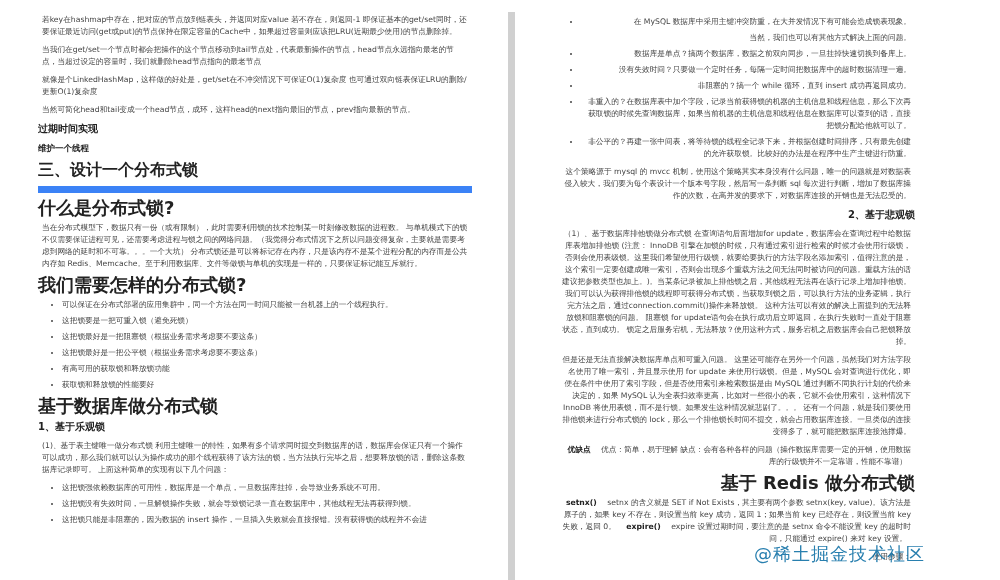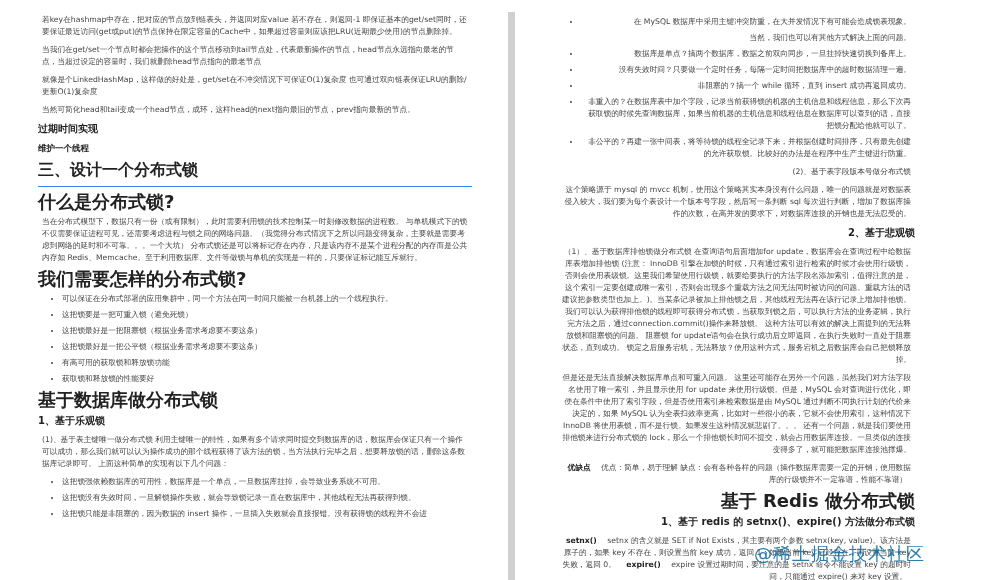--- a/index.html
+++ b/index.html
@@ -6,21 +6,21 @@
   html, body { width: 1000px; height: 580px; overflow: hidden; background: #ffffff; }
   body { font-family: "DejaVu Sans", "Liberation Sans", sans-serif; color: #333; position: relative; }
   .page { position: absolute; top: 0; height: 572px; overflow: hidden; background: #fff; }
   .page.left { left: 0; width: 496px; padding: 0 36px 0 26px; }
   .page.right { left: 503px; width: 430px; padding: 0 30px 16px 42px; text-align: right; }
   .divider { position: absolute; left: 496px; top: 0; width: 7px; height: 572px; background: #d0d0d0; }
   .bottom-bar { position: absolute; left: 0; top: 572px; width: 1000px; height: 8px; background: #e6e6e6; }
   .bottom-bar .thumb { position: absolute; left: 0; top: 1px; width: 40px; height: 6px; background: #cfcfcf; }
 
   p { font-size: 7.7px; line-height: 12px; color: #444; margin-bottom: 6px; }
-  h2 { font-size: 16px; line-height: 20px; font-weight: bold; color: #222; margin: 6px 0 6px; padding-bottom: 6px; border-bottom: 1px solid #3b82f6; }
+  h2 { font-size: 16px; line-height: 20px; font-weight: bold; color: #222; margin: 6px 0 6px; padding-bottom: 6px; border-bottom: 7px solid #3b82f6; }
   h3 { font-size: 18px; line-height: 17px; font-weight: bold; color: #222; margin: 6px 0 6px; }
   h4 { font-size: 10px; line-height: 14px; font-weight: bold; color: #222; margin: 4px 0 6px; }
   h5 { font-size: 8.5px; line-height: 12px; font-weight: bold; color: #222; margin: 2px 0 6px; }
   ul { margin: 0 0 6px 20px; }
   li { font-size: 7.7px; line-height: 12px; color: #444; }
   li.sub { list-style: none; }
   b.inline { color: #222; }
   .watermark { position: absolute; right: 16px; bottom: 14px; font-size: 18px; color: #0369a1; letter-spacing: 1px; font-family: "DejaVu Sans", sans-serif; opacity: 0.85; }
 </style>
 </head>
@@ -60,28 +60,26 @@
 <div class="page right">
   <ul style="margin-top:2px">
     <li>在 MySQL 数据库中采用主键冲突防重，在大并发情况下有可能会造成锁表现象。</li>
     <li class="sub">当然，我们也可以有其他方式解决上面的问题。</li>
     <li>数据库是单点？搞两个数据库，数据之前双向同步，一旦挂掉快速切换到备库上。</li>
     <li>没有失效时间？只要做一个定时任务，每隔一定时间把数据库中的超时数据清理一遍。</li>
     <li>非阻塞的？搞一个 while 循环，直到 insert 成功再返回成功。</li>
     <li>非重入的？在数据库表中加个字段，记录当前获得锁的机器的主机信息和线程信息，那么下次再获取锁的时候先查询数据库，如果当前机器的主机信息和线程信息在数据库可以查到的话，直接把锁分配给他就可以了。</li>
     <li>非公平的？再建一张中间表，将等待锁的线程全记录下来，并根据创建时间排序，只有最先创建的允许获取锁。比较好的办法是在程序中生产主键进行防重。</li>
   </ul>
-  <p>(2)、基于表字段版本号做分布式锁</p>
   <p>这个策略源于 mysql 的 mvcc 机制，使用这个策略其实本身没有什么问题，唯一的问题就是对数据表侵入较大，我们要为每个表设计一个版本号字段，然后写一条判断 sql 每次进行判断，增加了数据库操作的次数，在高并发的要求下，对数据库连接的开销也是无法忍受的。</p>
   <h4>2、基于悲观锁</h4>
   <p>（1）、基于数据库排他锁做分布式锁 在查询语句后面增加for update，数据库会在查询过程中给数据库表增加排他锁 (注意： InnoDB 引擎在加锁的时候，只有通过索引进行检索的时候才会使用行级锁，否则会使用表级锁。这里我们希望使用行级锁，就要给要执行的方法字段名添加索引，值得注意的是，这个索引一定要创建成唯一索引，否则会出现多个重载方法之间无法同时被访问的问题。重载方法的话建议把参数类型也加上。)。当某条记录被加上排他锁之后，其他线程无法再在该行记录上增加排他锁。 我们可以认为获得排他锁的线程即可获得分布式锁，当获取到锁之后，可以执行方法的业务逻辑，执行完方法之后，通过connection.commit()操作来释放锁。 这种方法可以有效的解决上面提到的无法释放锁和阻塞锁的问题。 阻塞锁 for update语句会在执行成功后立即返回，在执行失败时一直处于阻塞状态，直到成功。 锁定之后服务宕机，无法释放？使用这种方式，服务宕机之后数据库会自己把锁释放掉。</p>
   <p>但是还是无法直接解决数据库单点和可重入问题。 这里还可能存在另外一个问题，虽然我们对方法字段名使用了唯一索引，并且显示使用 for update 来使用行级锁。但是，MySQL 会对查询进行优化，即便在条件中使用了索引字段，但是否使用索引来检索数据是由 MySQL 通过判断不同执行计划的代价来决定的，如果 MySQL 认为全表扫效率更高，比如对一些很小的表，它就不会使用索引，这种情况下 InnoDB 将使用表锁，而不是行锁。如果发生这种情况就悲剧了。。。 还有一个问题，就是我们要使用排他锁来进行分布式锁的 lock，那么一个排他锁长时间不提交，就会占用数据库连接。一旦类似的连接变得多了，就可能把数据库连接池撑爆。</p>
   <p><b class="inline">优缺点</b><span> 优点：简单，易于理解 缺点：会有各种各样的问题（操作数据库需要一定的开销，使用数据库的行级锁并不一定靠谱，性能不靠谱）</span></p>
   <h3>基于 Redis 做分布式锁</h3>
-  <h4>1、基于 redis 的 setnx()、expire() 方法做分布式锁</h4>
   <p><b class="inline">setnx()</b><span> setnx 的含义就是 SET if Not Exists，其主要有两个参数 setnx(key, value)。该方法是原子的，如果 key 不存在，则设置当前 key 成功，返回 1；如果当前 key 已经存在，则设置当前 key 失败，返回 0。 </span><b class="inline">expire()</b><span> expire 设置过期时间，要注意的是 setnx 命令不能设置 key 的超时时间，只能通过 expire() 来对 key 设置。</span></p>
   <p>使用步骤：</p>
   <div class="watermark">@稀土掘金技术社区</div>
 </div>
 
 <div class="bottom-bar">
   <div class="thumb"></div>
 </div>
 
 </body></html>

